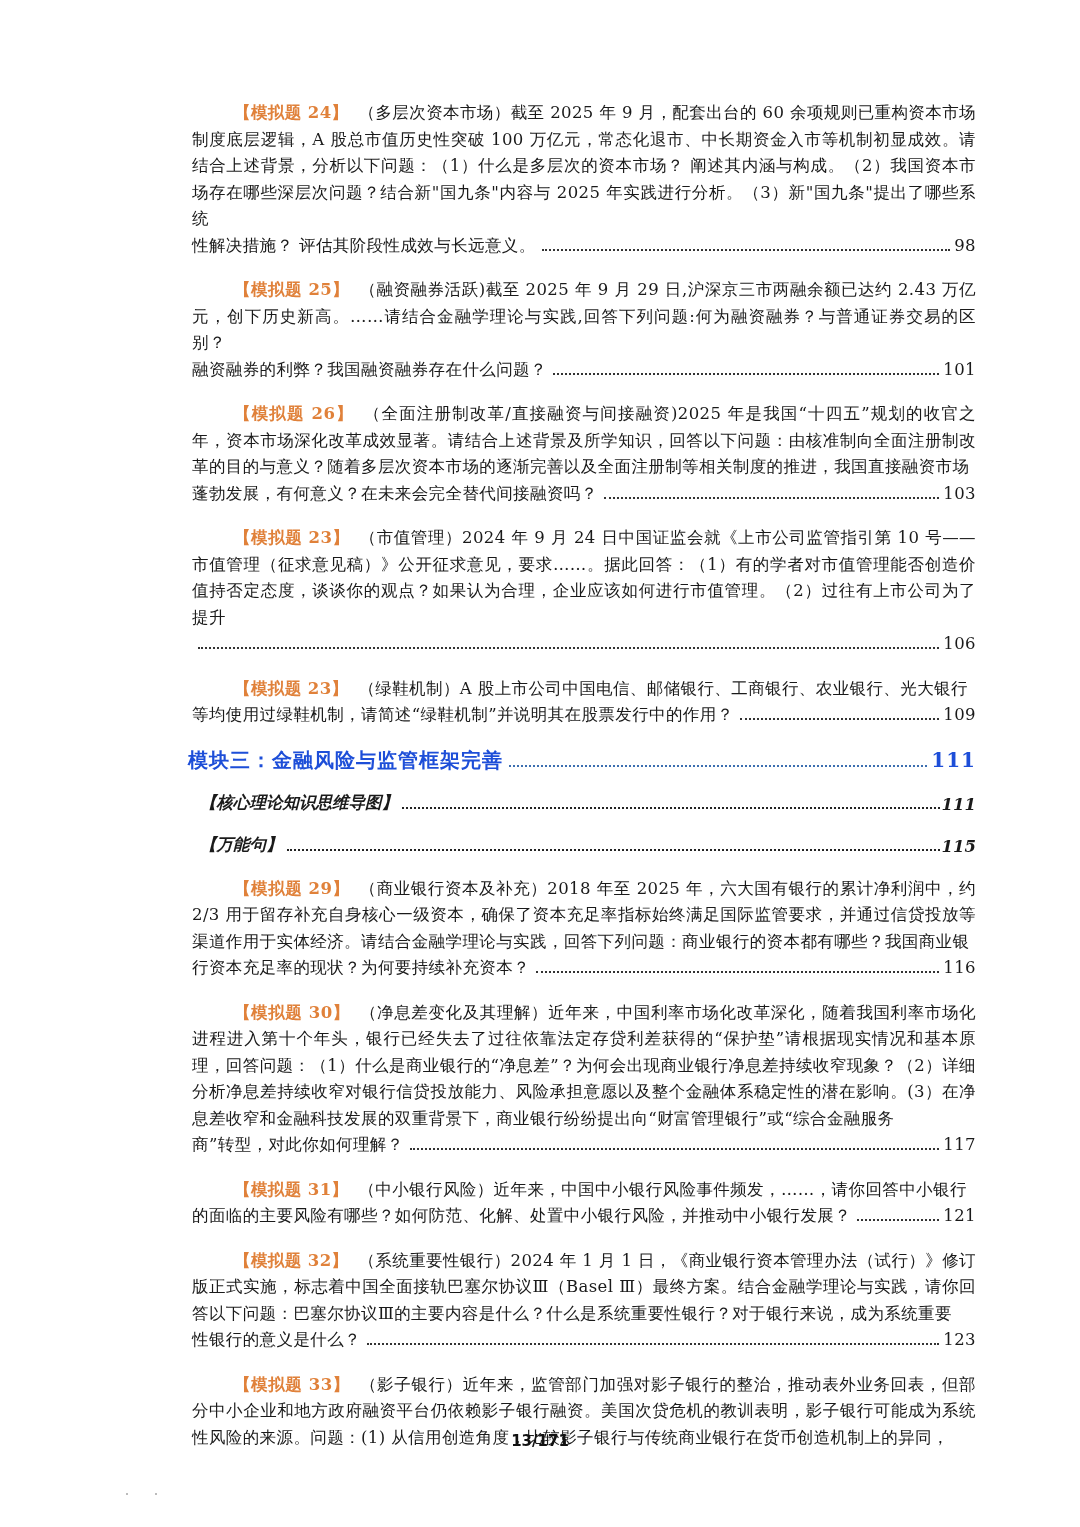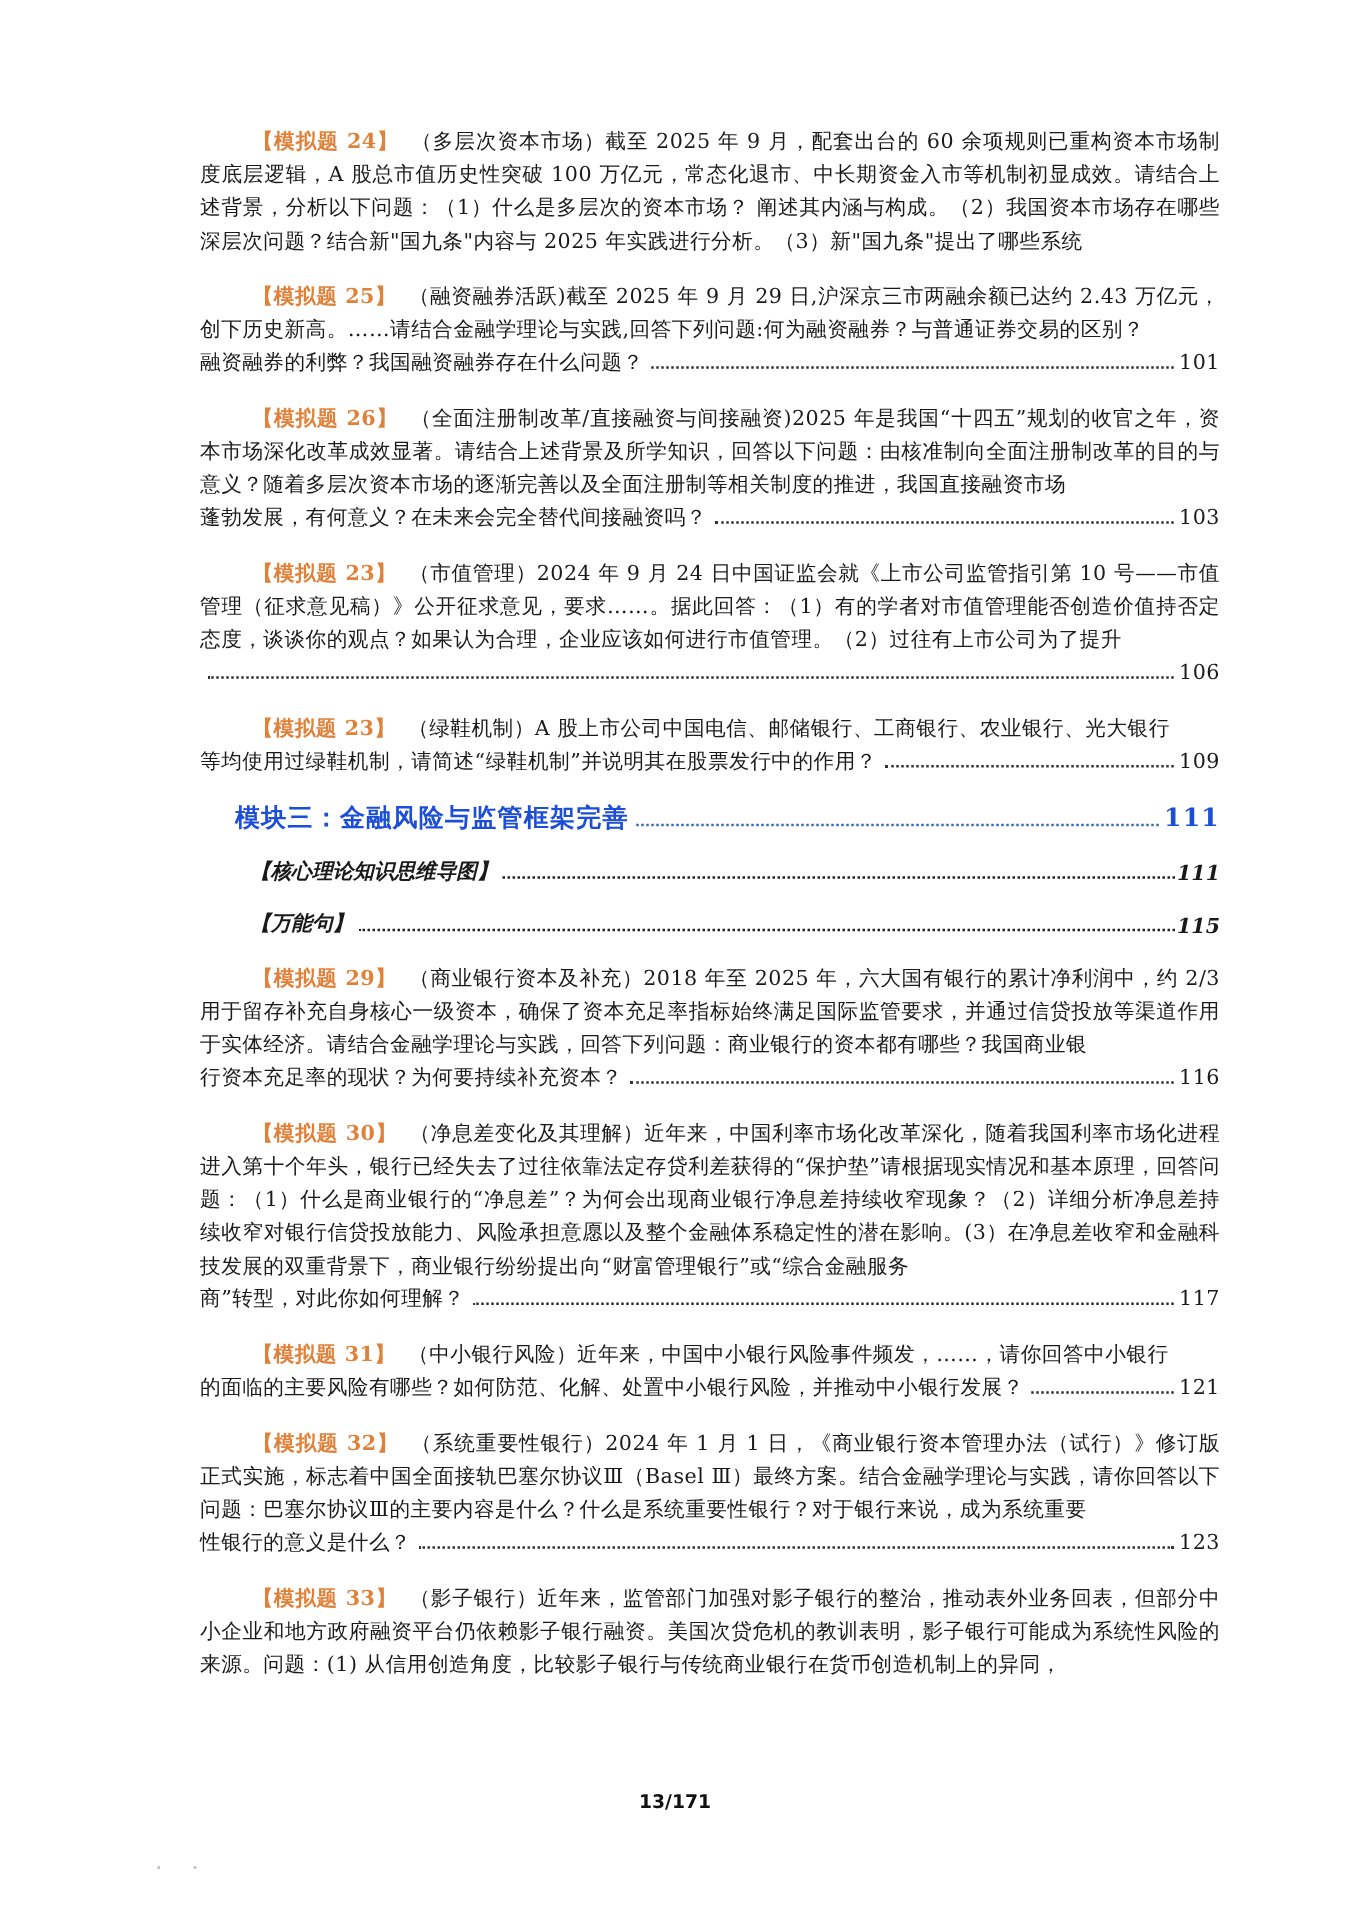--- a/index.html
+++ b/index.html
@@ -1,19 +1,19 @@
 <!DOCTYPE html>
 <html><head>
 <meta charset="utf-8">
 <style>
   html, body { margin: 0; padding: 0; background: #ffffff; }
   body { width: 1080px; height: 1527px; position: relative; overflow: hidden;
          font-family: "DejaVu Serif", "Liberation Serif", serif; color: #1a1a1a; }
   .page { position: absolute; left: 160px; top: 100px; width: 816px; }
-  .entry { font-size: 16.5px; line-height: 26.5px; text-align: justify; margin-bottom: 18px; letter-spacing: 0.4px; }
+  .entry { font-size: 16.5px; line-height: 26.5px; text-align: justify; margin-bottom: 18px; letter-spacing: 0.4px; margin-left: 32px; }
   .entry .label { color: #e0813a; font-weight: bold; margin-left: 42px; margin-right: 10px; }
   .lastline { display: flex; align-items: baseline; }
   .lastline .txt { white-space: nowrap; }
   .lastline .dots { flex: 1; border-bottom: 2px dotted #333; margin: 0 4px 5px 6px; height: 0; }
   .lastline .pg { white-space: nowrap; }
   .module { display: flex; align-items: baseline; color: #1d4ed8; font-weight: bold; font-size: 20px;
             margin: 10px 0 18px 28px; letter-spacing: 1px; }
   .module .dots { flex: 1; border-bottom: 2px dotted #3d6fb0; margin: 0 4px 6px 6px; }
   .sub { display: flex; align-items: flex-end; font-weight: bold; font-size: 16.5px; margin: 0 0 20px 40px; font-style: italic; }
   .sub .dots { flex: 1; border-bottom: 2px dotted #222; margin: 0 2px 5px 4px; }
@@ -21,20 +21,25 @@
             font-family: "DejaVu Sans", "Liberation Sans", sans-serif; font-weight: bold; font-size: 15px; color: #111; }
   .speck { position: absolute; width: 2px; height: 2px; background: #bbb; top: 1493px; }
 </style>
 </head>
 <body>
 
 <div class="page">
 
   <div class="entry">
     <span class="label">【模拟题 24】</span><span>（多层次资本市场）截至 2025 年 9 月，配套出台的 60 余项规则已重构资本市场制度底层逻辑，A 股总市值历史性突破 100 万亿元，常态化退市、中长期资金入市等机制初显成效。请结合上述背景，分析以下问题：（1）什么是多层次的资本市场？ 阐述其内涵与构成。（2）我国资本市场存在哪些深层次问题？结合新"国九条"内容与 2025 年实践进行分析。（3）新"国九条"提出了哪些系统</span>
+    <div class="lastline">
+        <span class="txt">性解决措施？ 评估其阶段性成效与长远意义。</span>
+        <span class="dots"></span>
+        <span class="pg">98</span>
+      </div>
   </div>
 
   <div class="entry">
     <span class="label">【模拟题 25】</span><span>（融资融券活跃)截至 2025 年 9 月 29 日,沪深京三市两融余额已达约 2.43 万亿元，创下历史新高。……请结合金融学理论与实践,回答下列问题:何为融资融券？与普通证券交易的区别？</span>
     <div class="lastline">
         <span class="txt">融资融券的利弊？我国融资融券存在什么问题？</span>
         <span class="dots"></span>
         <span class="pg">101</span>
       </div>
   </div>

